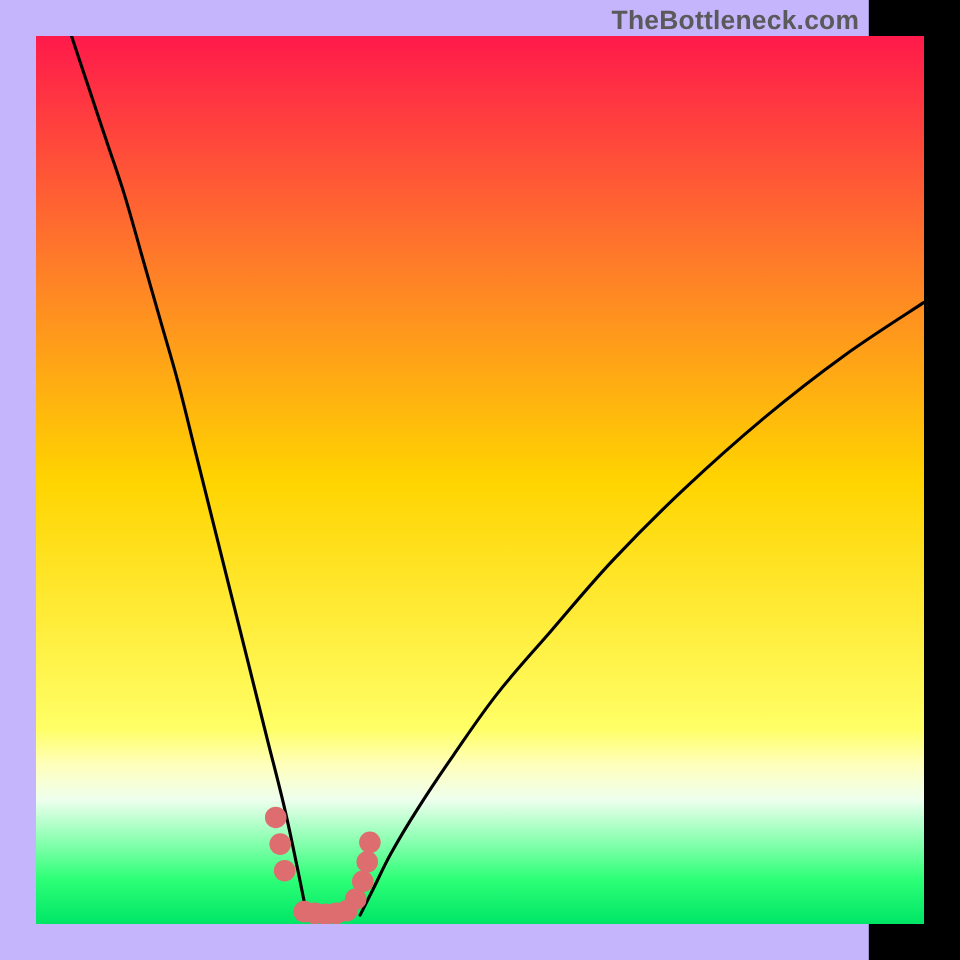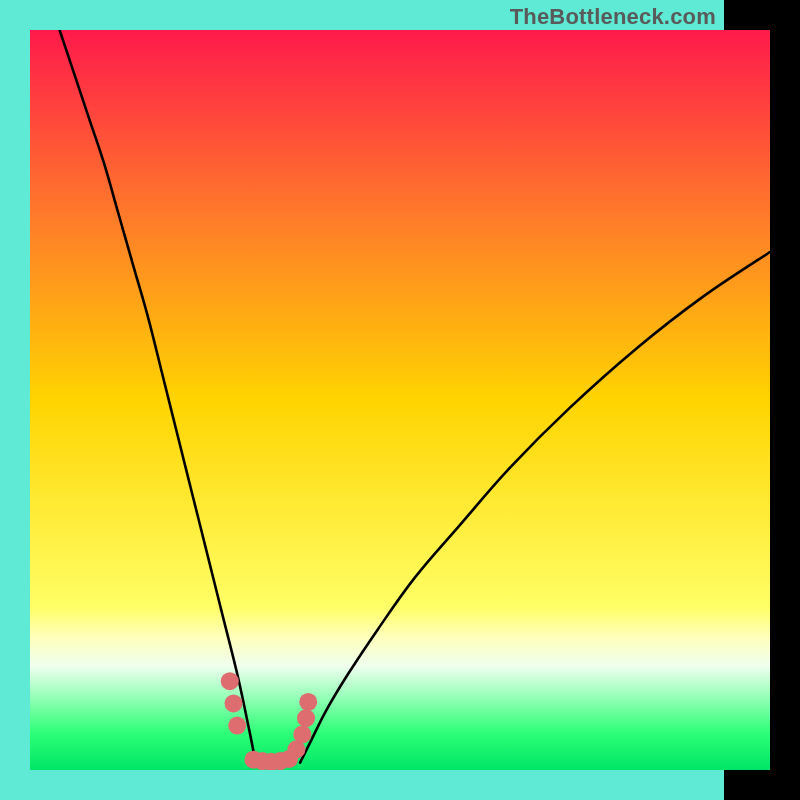--- a/index.html
+++ b/index.html
@@ -1,21 +1,21 @@
 <!DOCTYPE html>
 <html><head>
 <meta charset="utf-8">
 <style>
   * { margin: 0; padding: 0; box-sizing: border-box; }
   html, body { width: 800px; height: 800px; overflow: hidden; background: #000; }
   .frame {
     position: relative;
     width: 724px;
     height: 800px;
-    background: #5eead4;
+    background: #c4b5fd;
   }
   .plot-area {
     position: absolute;
     left: 30px;
     top: 30px;
     width: 740px;
     height: 740px;
     overflow: hidden;
   }
   .gradient {

